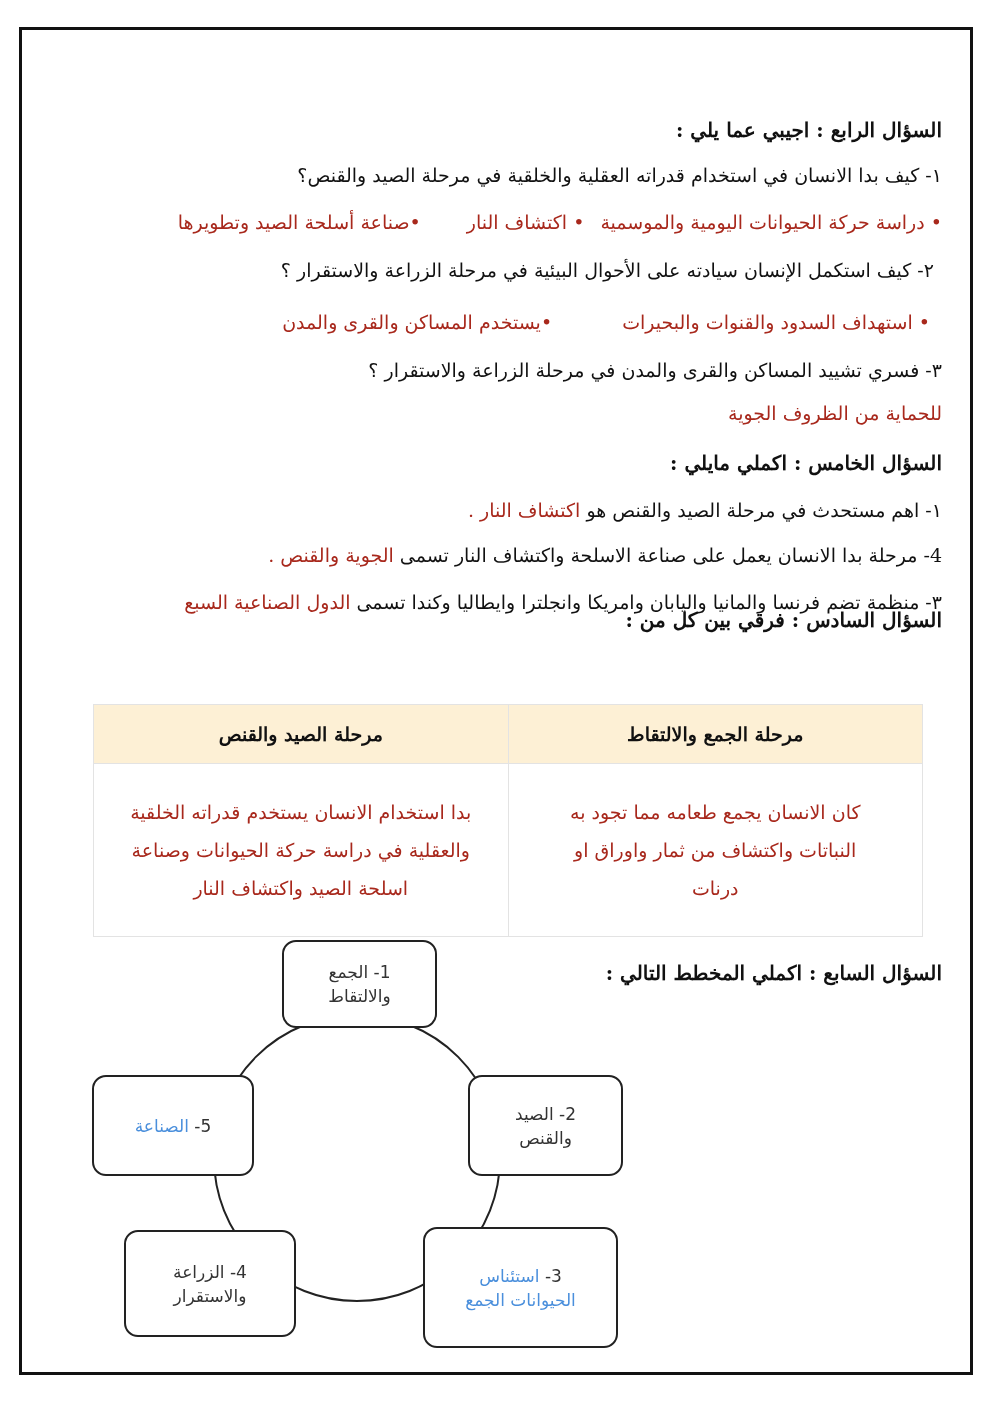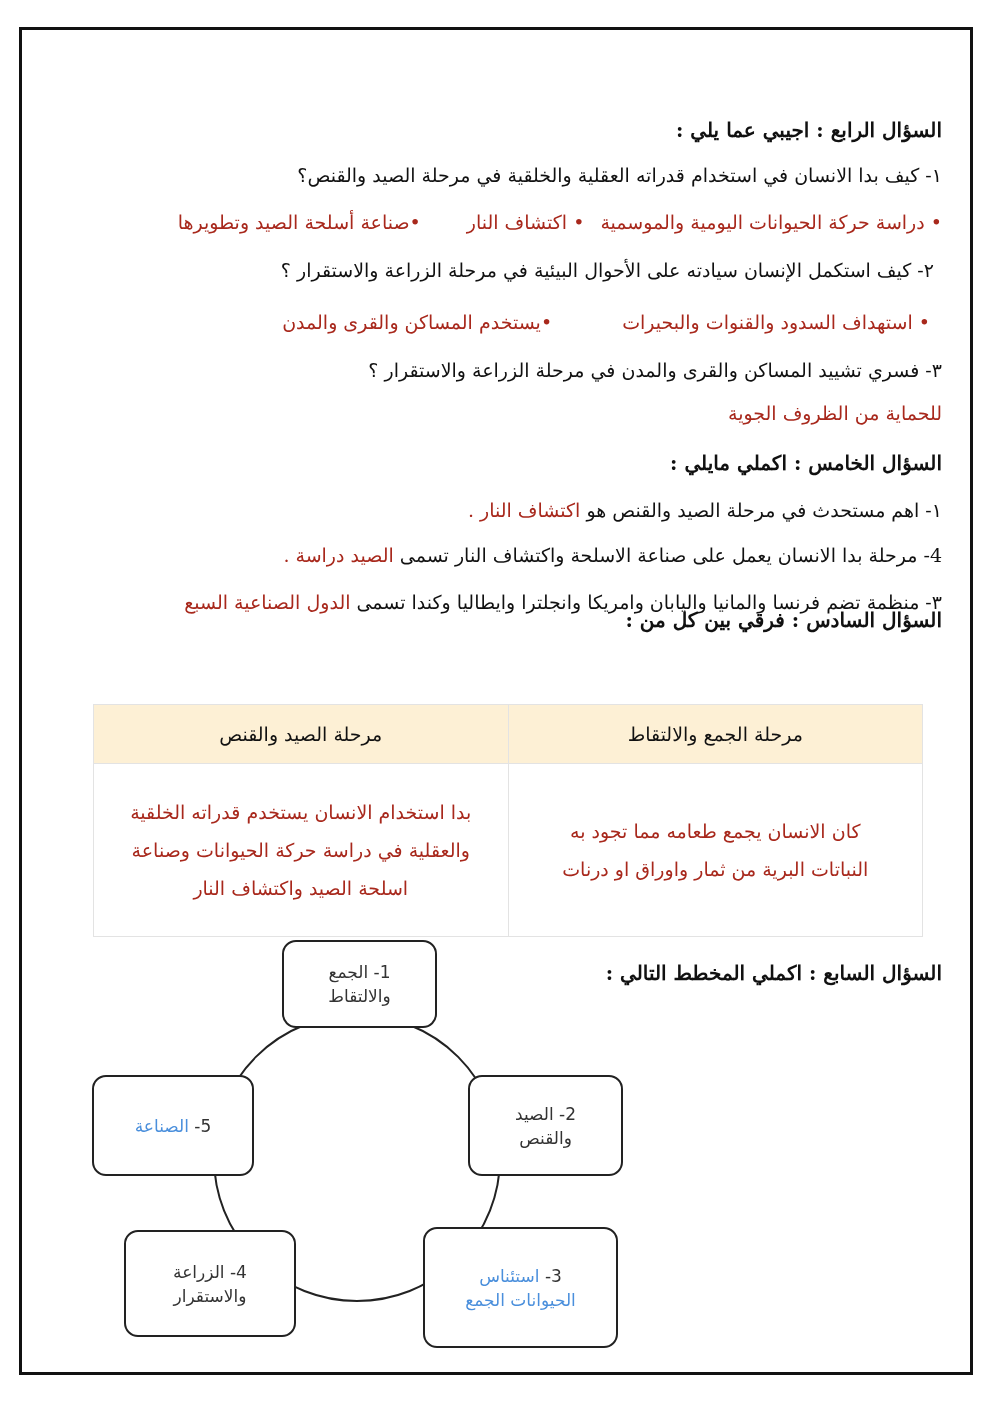--- a/index.html
+++ b/index.html
@@ -7,21 +7,21 @@
          font-family:"DejaVu Serif", "Liberation Serif", serif; color:#111; }
   .frame { position:absolute; left:19px; top:27px; width:948px; height:1342px;
            border:3px solid #111; }
   .line { position:absolute; right:50px; direction:rtl; white-space:nowrap;
           font-size:19px; line-height:28px; }
   .heading { font-weight:bold; font-size:20px; }
   .ans { color:#a8281c; }
   .bul { display:inline-block; }
   table.cmp { position:absolute; left:93px; top:704px; width:830px; border-collapse:collapse;
               direction:rtl; font-size:19px; }
-  table.cmp th { background:#fdf0d5; height:56px; font-weight:normal; color:#111;
+  table.cmp th { background:#fdf0d5; height:56px; font-weight:bold; color:#111;
                  border:1px solid #e3e3e3; }
   table.cmp td { height:148px; color:#a8281c; text-align:center; line-height:38px;
                  border:1px solid #e3e3e3; padding:0 14px; }
   .diagram { position:absolute; left:0; top:0; width:992px; height:1403px; pointer-events:none; }
   .node { position:absolute; background:#fff; border:2px solid #222; border-radius:14px;
           display:flex; flex-direction:column; align-items:center; justify-content:center;
           font-family:"DejaVu Sans", "Liberation Sans", sans-serif; font-size:17px;
           line-height:24px; color:#333; direction:rtl; text-align:center; }
   .blue { color:#4a8fdc; }
 </style>
@@ -43,35 +43,35 @@
   <span class="bul" style="margin-right:64px;">•يستخدم المساكن والقرى والمدن</span>
 </div>
 <div class="line" style="top:356px;">٣- فسري تشييد المساكن والقرى والمدن في مرحلة الزراعة والاستقرار ؟</div>
 <div class="line ans" style="top:399px;">للحماية من الظروف الجوية</div>
 
 <div class="line heading" style="top:449px;">السؤال الخامس  : اكملي مايلي  :</div>
 <div class="line" style="top:496px;">
   <span>١- اهم مستحدث في مرحلة الصيد والقنص هو </span><span class="ans">اكتشاف النار .</span>
 </div>
 <div class="line" style="top:541px;">
-  <span>4- مرحلة بدا الانسان يعمل على صناعة الاسلحة واكتشاف  النار تسمى </span><span class="ans">الصيد دراسة  .</span>
+  <span>4- مرحلة بدا الانسان يعمل على صناعة الاسلحة واكتشاف  النار تسمى </span><span class="ans">الجوية والقنص  .</span>
 </div>
 <div class="line" style="top:588px;">
   <span>٣- منظمة تضم فرنسا والمانيا واليابان وامريكا وانجلترا وايطاليا وكندا تسمى </span><span class="ans">الدول الصناعية السبع</span>
 </div>
 
 <div class="line heading" style="top:606px;">السؤال السادس  : فرقي بين كل من  :</div>
 <table class="cmp">
   <tbody>
       <tr>
     <th style="width:50%;">مرحلة الجمع والالتقاط</th>
     <th>مرحلة الصيد والقنص</th>
   </tr>
   <tr>
-    <td style="padding:0 40px;">كان الانسان يجمع طعامه مما تجود  به النباتات البرية من ثمار واوراق او درنات</td>
+    <td style="padding:0 40px;">كان الانسان يجمع طعامه مما تجود  به النباتات واكتشاف من ثمار واوراق او درنات</td>
     <td style="padding:12px 30px;">بدا استخدام الانسان يستخدم قدراته الخلقية والعقلية في دراسة حركة الحيوانات وصناعة اسلحة الصيد واكتشاف النار</td>
   </tr>
 </tbody>
   </table>
 
 <div class="line heading" style="top:959px;">السؤال السابع  : اكملي المخطط التالي  :</div>
 
 <svg class="diagram" width="992" height="1403">
   <circle cx="357" cy="1158" r="143" fill="none" stroke="#222" stroke-width="2"></circle>
 </svg>

